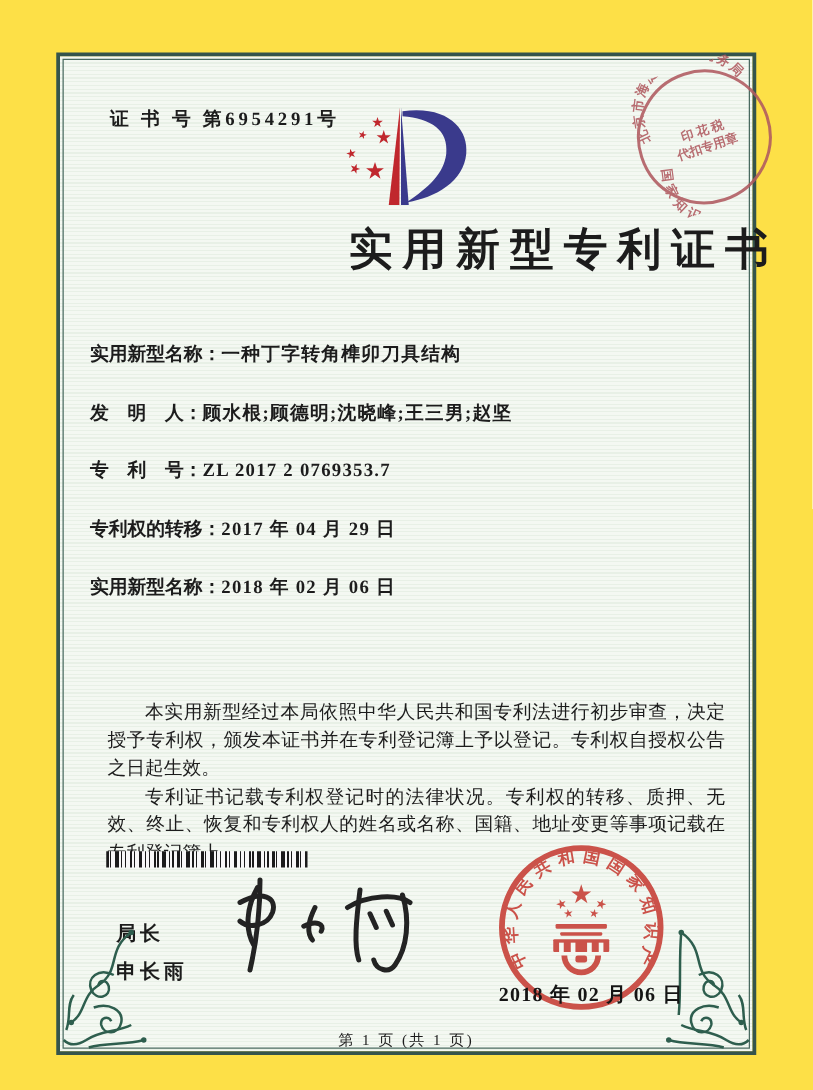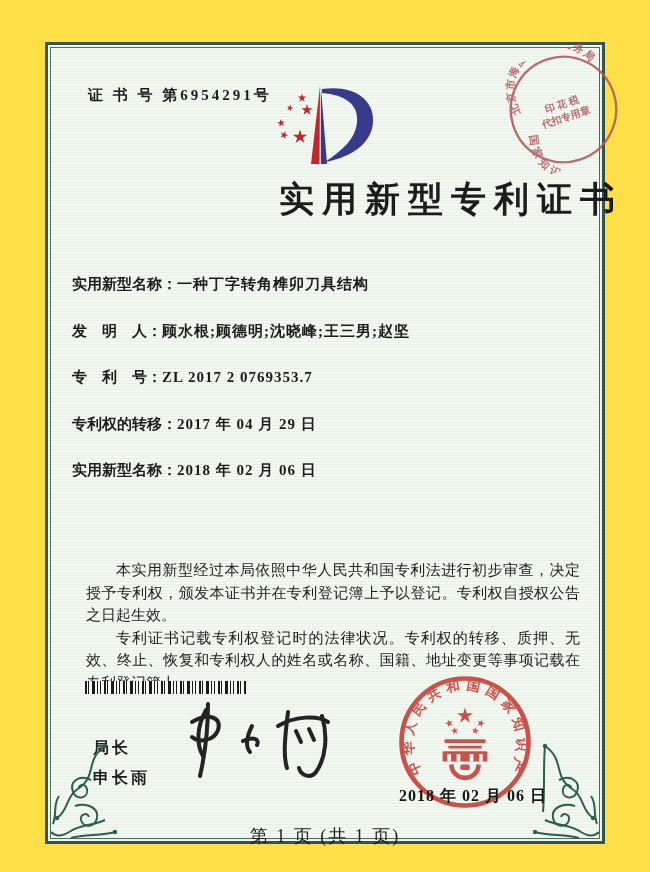--- a/index.html
+++ b/index.html
@@ -50,21 +50,21 @@
     font-size:16px;font-weight:600;line-height:30px;letter-spacing:3px;
   }
   .signature{position:absolute;left:182px;top:696px;z-index:4;}
   .seal-big{position:absolute;left:395px;top:672px;z-index:4;opacity:0.92;}
   .issue-date{
     position:absolute;left:399px;top:786px;z-index:5;
     font-size:16px;font-weight:700;letter-spacing:1px;color:#151515;
   }
   .footer{
     position:absolute;left:45px;top:824px;width:560px;text-align:center;
-    font-size:18px;letter-spacing:2px;z-index:3;
+    font-size:12px;letter-spacing:2px;z-index:3;
   }
   .tax-stamp{
     position:absolute;left:506px;top:52px;z-index:6;
     transform:rotate(-18deg);opacity:0.88;
   }
   .corner{position:absolute;z-index:3;}
   .corner-bl{left:45px;top:740px;}
   .corner-br{left:503px;top:740px;transform:scaleX(-1);}
 </style>
 </head>

